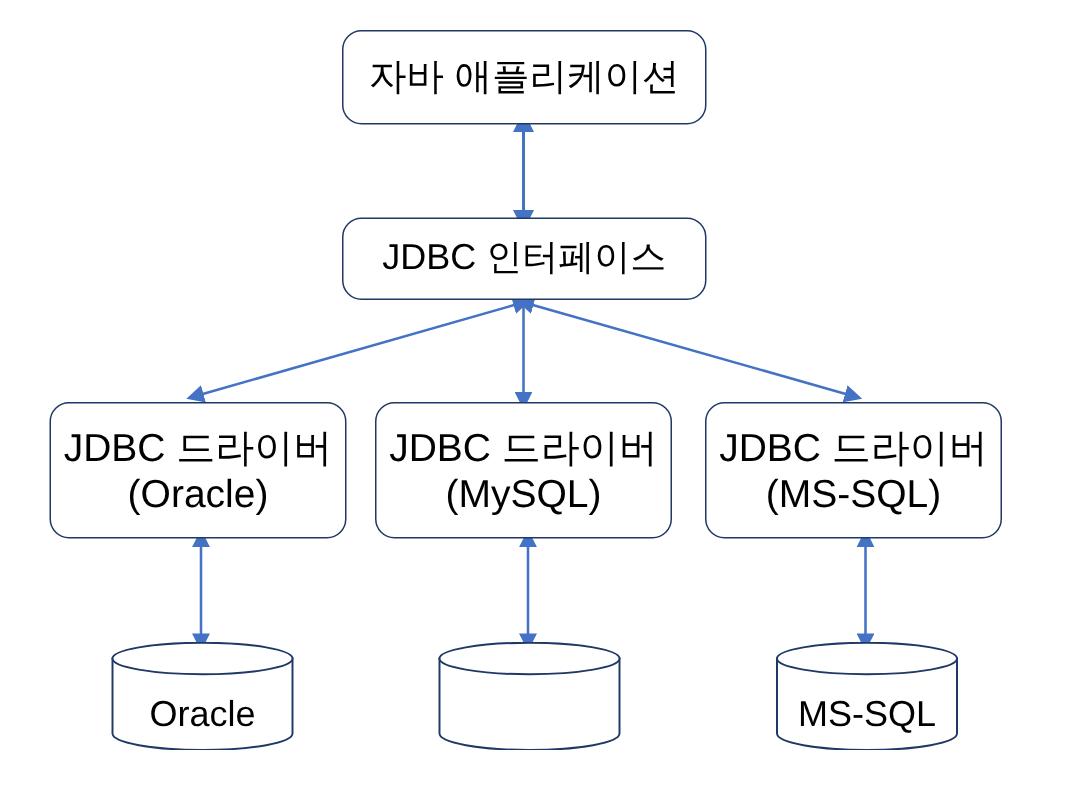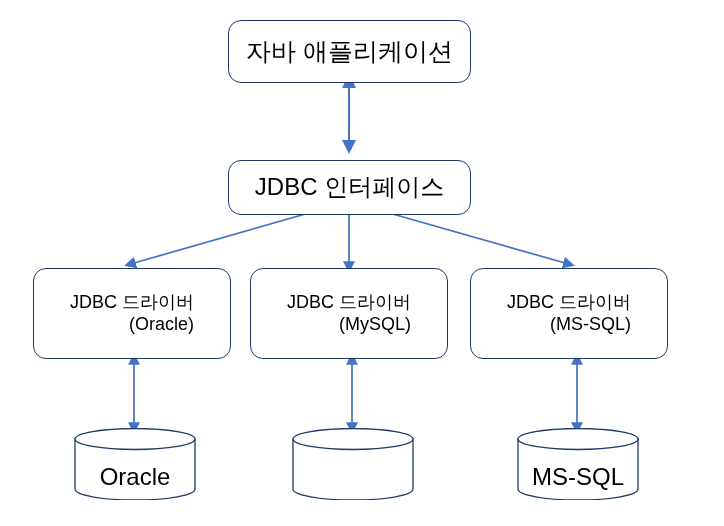--- a/index.html
+++ b/index.html
@@ -38,51 +38,51 @@
   .node-box {
     position: absolute;
     z-index: 2;
     box-sizing: border-box;
     border: 1.6px solid #1F3864;
     border-radius: 13px;
     background: #ffffff;
     display: flex;
     align-items: center;
     justify-content: center;
-    text-align: right;
+    text-align: center;
     line-height: 1.18;
     color: #000000;
   }
 
   .node-box .node-label {
     display: block;
     white-space: pre;
   }
 
   #node-java-app {
     left: 228px;
     top: 20px;
     width: 243px;
     height: 63px;
     font-size: 25px;
   }
 
   #node-jdbc-interface {
     left: 228px;
-    top: 160px;
+    top: 145px;
     width: 243px;
     height: 55px;
     font-size: 24px;
   }
 
   .driver-box {
     top: 268px;
     width: 198px;
     height: 91px;
-    font-size: 18px;
+    font-size: 26px;
   }
   #node-driver-oracle { left: 33px; }
   #node-driver-mysql  { left: 250px; }
   #node-driver-mssql  { left: 470px; }
 
   .driver-box .node-label {
     white-space: pre-line;
   }
 
   

